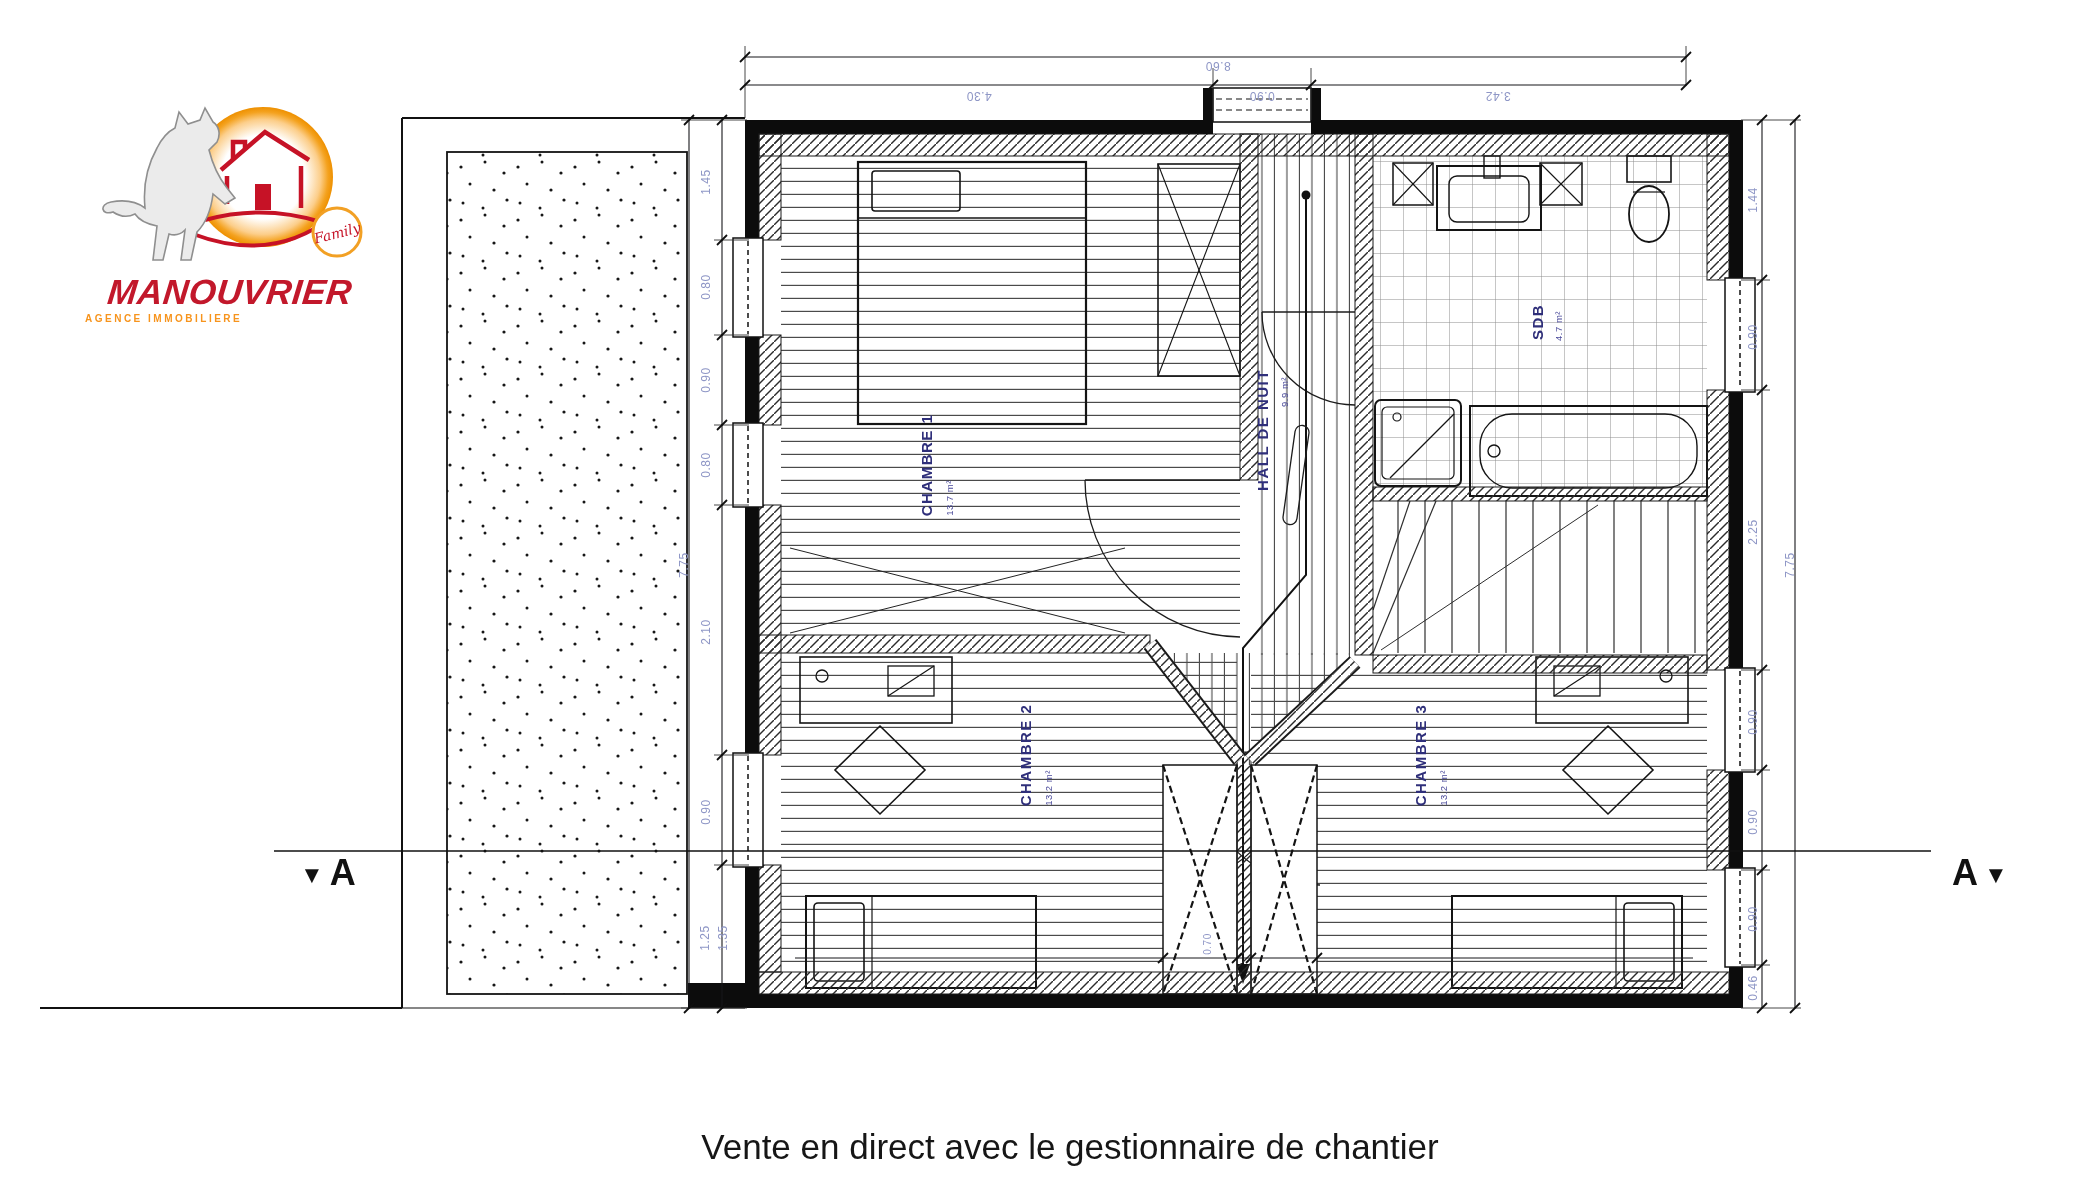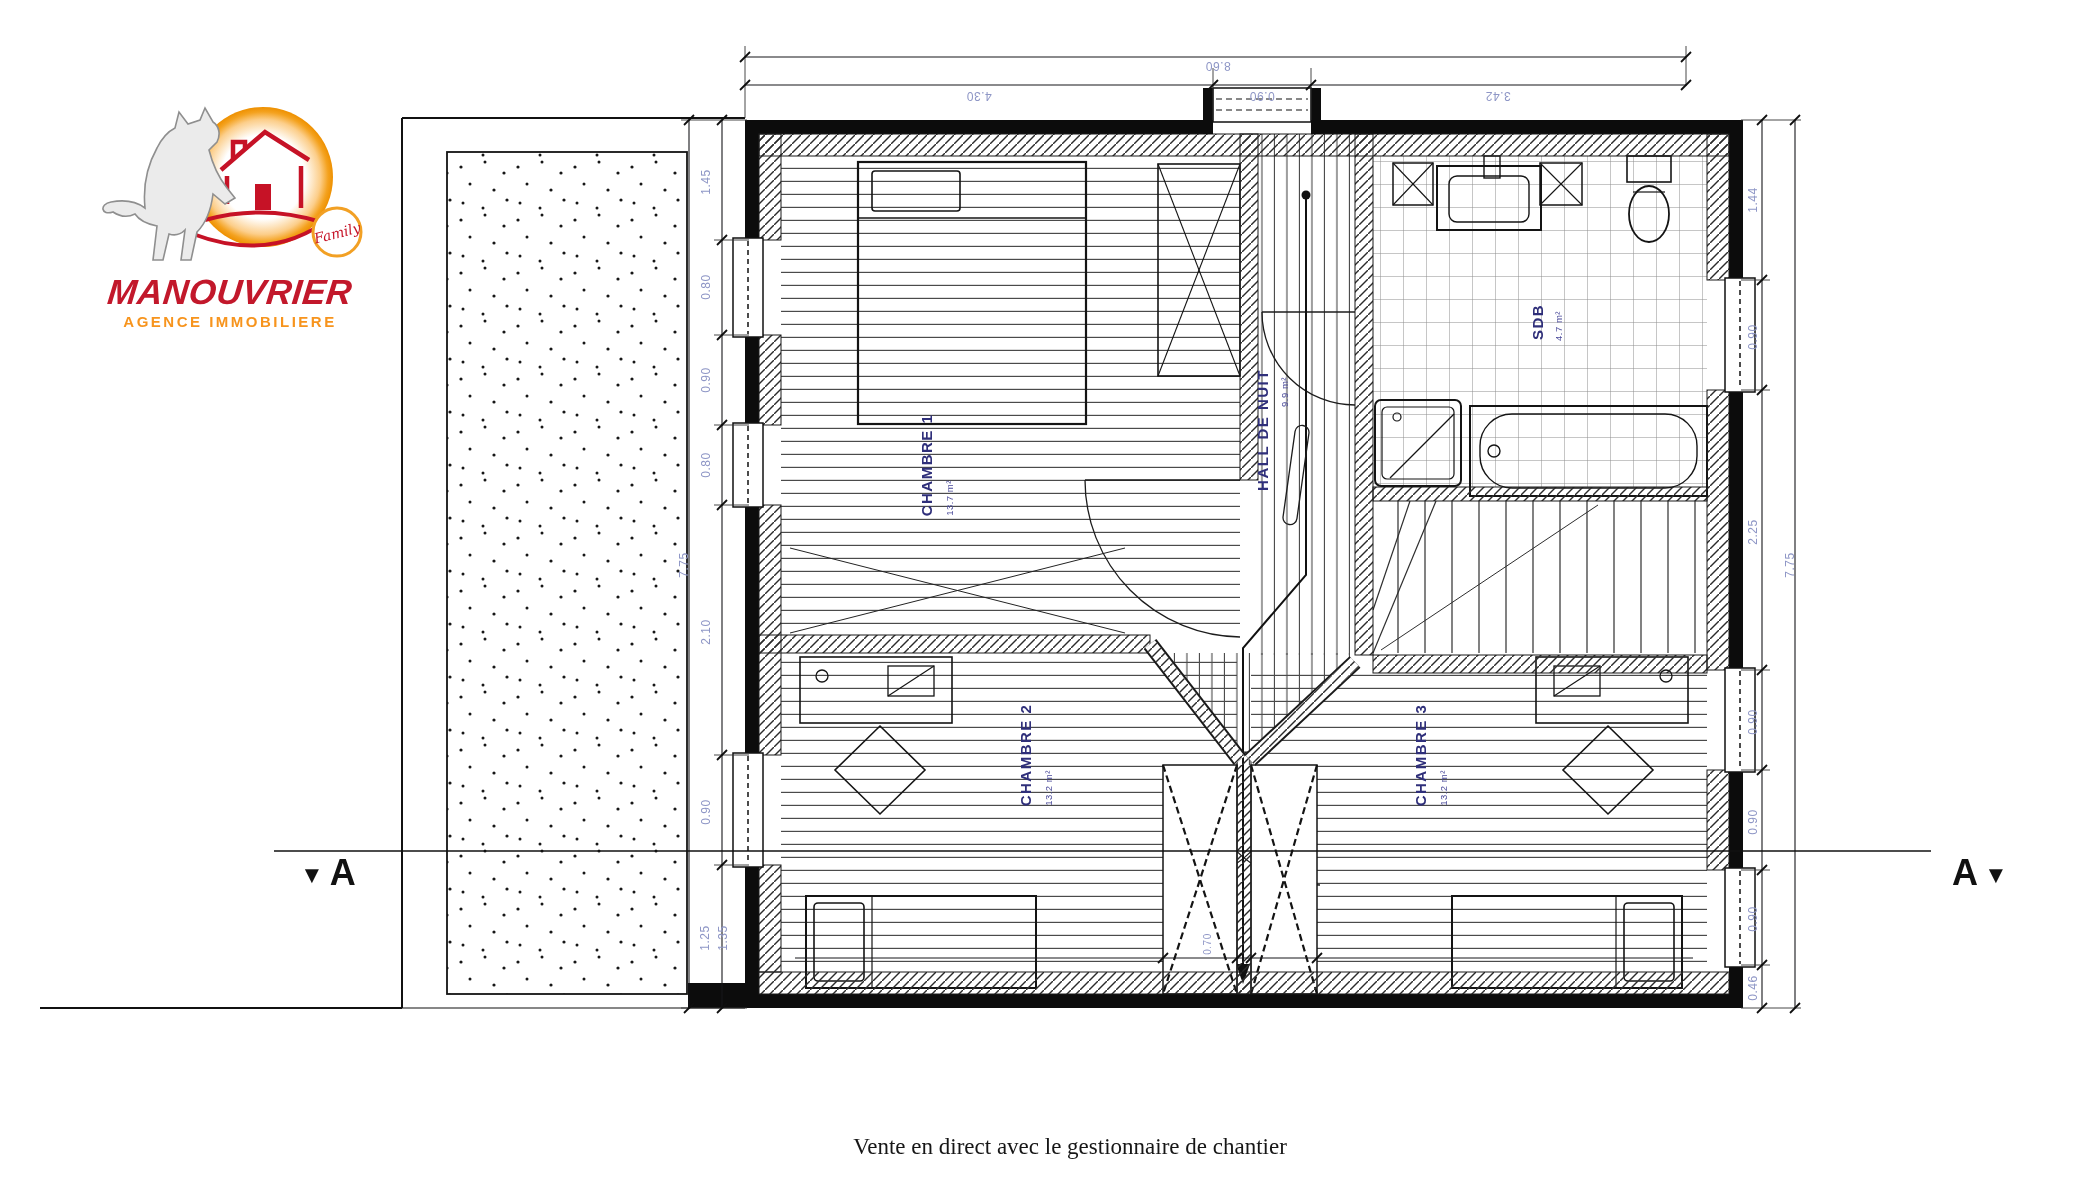--- a/index.html
+++ b/index.html
@@ -13,25 +13,25 @@
   .dim.small{font-size:10px;}
   
   .rlabel{position:absolute;font-size:15px;font-weight:bold;color:#2f2f7a;letter-spacing:1.5px;
           white-space:nowrap;transform:translate(-50%,-50%) rotate(-90deg);}
   .rarea{position:absolute;font-size:9.5px;color:#4a4a9a;letter-spacing:.5px;white-space:nowrap;
          transform:translate(-50%,-50%) rotate(-90deg);}
   
   .logo{position:absolute;left:85px;top:92px;width:290px;}
   .logo .brand{font-size:35px;font-weight:700;font-style:italic;color:#c2182b;
                letter-spacing:.5px;transform:skewX(-6deg);text-align:center;line-height:1;}
-  .logo .tagline{font-size:15px;font-weight:700;color:#f7941d;letter-spacing:2.5px;
-                 text-align:center;margin-top:4px;}
+  .logo .tagline{font-size:10px;font-weight:700;color:#f7941d;letter-spacing:2.5px;
+                 text-align:left;margin-top:4px;}
   
   .caption{position:absolute;left:1070px;top:1147px;transform:translate(-50%,-50%);
-           font-size:23px;color:#161616;white-space:nowrap;font-family:Liberation Serif, serif;}
+           font-size:35px;color:#161616;white-space:nowrap;}
   
   .sec{position:absolute;color:#111;white-space:nowrap;}
   .sec .tri{font-size:24px;vertical-align:2px;}
   .sec .letter{font-size:36px;font-weight:700;margin:0 6px;}
 </style>
 </head>
 <body>
 
 <div class="stage">
 

